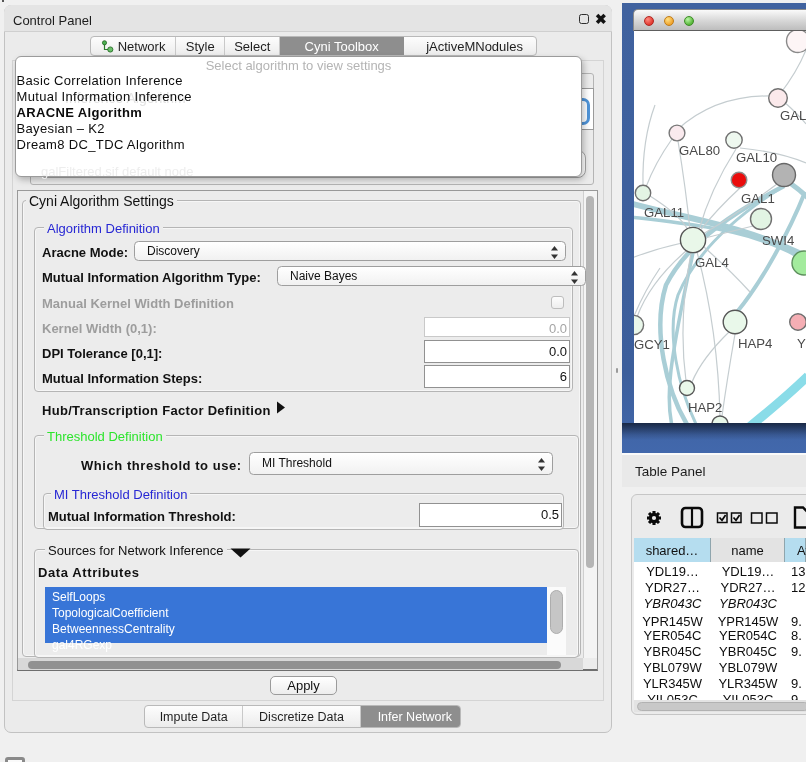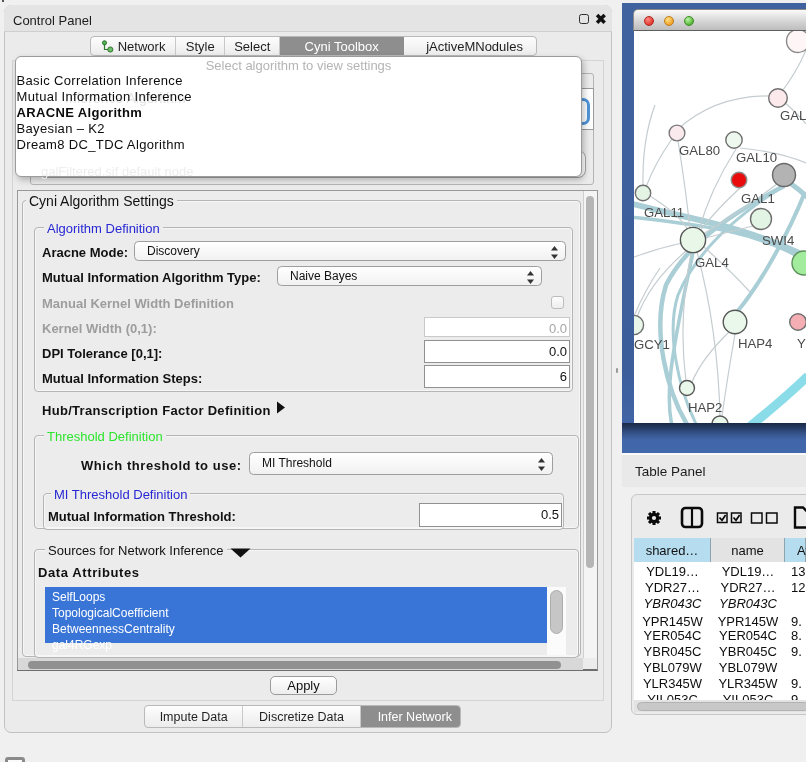--- a/index.html
+++ b/index.html
@@ -148,21 +148,21 @@
   <div class="gtitle" style="left:44px; top:221px; color:#2727d4;">Algorithm Definition</div>
 
   <div class="lbl" style="left:42px; top:245px;">Aracne Mode:</div>
   <div class="combo" style="left:134px; top:241px; width:432px;">Discovery
     <svg width="9" height="15" viewBox="0 0 9 15">
         <path d="M4.5 1 L8 5.5 L1 5.5 Z" fill="#333"></path>
         <path d="M4.5 14 L1 9.5 L8 9.5 Z" fill="#333"></path>
       </svg>
   </div>
   <div class="lbl" style="left:42px; top:270px;">Mutual Information Algorithm Type:</div>
-  <div class="combo" style="left:277px; top:266px; width:265px;">Naive Bayes
+  <div class="combo" style="left:277px; top:266px; width:309px;">Naive Bayes
     <svg width="9" height="15" viewBox="0 0 9 15">
         <path d="M4.5 1 L8 5.5 L1 5.5 Z" fill="#333"></path>
         <path d="M4.5 14 L1 9.5 L8 9.5 Z" fill="#333"></path>
       </svg>
   </div>
   <div class="lbl dis" style="left:42px; top:296px;">Manual Kernel Width Definition</div>
   <div class="abs" style="left:551px; top:296px; width:13px; height:13px; background:linear-gradient(#fdfdfd,#ededed); border:1px solid #bdbdbd; border-radius:3px;"></div>
   <div class="lbl dis" style="left:42px; top:321px;">Kernel Width (0,1):</div>
   <div class="tfield dis" style="left:424px; top:317px; width:146px; height:20px;">0.0</div>
   <div class="lbl" style="left:42px; top:346px;">DPI Tolerance [0,1]:</div>

